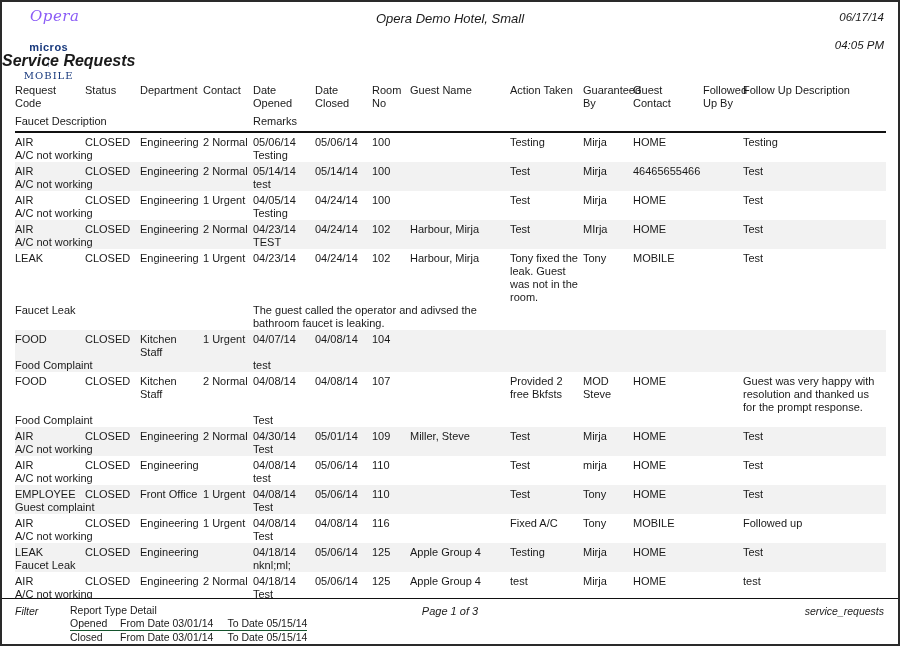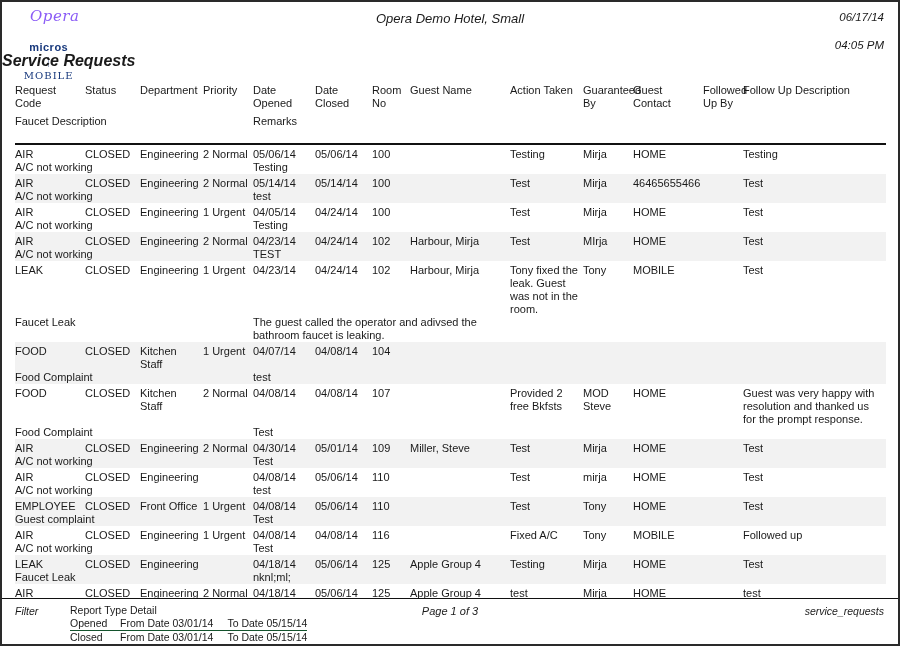--- a/index.html
+++ b/index.html
@@ -31,21 +31,21 @@
   .report-title { position: absolute; left: 0; right: 0; top: 50px; text-align: left;
     font-style: italic; font-weight: bold; font-size: 16px; }
 
   
   .tbl { flex: 1 1 auto; display: flex; flex-direction: column; overflow: hidden; padding: 0 12px 0 13px; }
   .grid1 { display: grid;
     grid-template-columns: 70px 55px 63px 50px 62px 57px 38px 100px 73px 50px 70px 40px 1fr; }
   .grid2 { display: grid; grid-template-columns: 238px 250px 1fr; }
   .c { font-size: 11px; line-height: 13px; padding-right: 3px; overflow: visible; white-space: normal; }
 
-  .thead { flex: 0 0 auto; border-bottom: 2px solid #111; padding-top: 14px; padding-bottom: 15px; }
+  .thead { flex: 0 0 auto; border-bottom: 2px solid #111; padding-top: 14px; padding-bottom: 3px; }
   .thead .c { padding-right: 2px; }
   .thead .grid2 { margin-top: 5px; }
 
   .tbody { flex: 1 1 auto; overflow: hidden; }
   .record { padding-top: 3px; min-height: 28px; }
   .record:nth-child(even) { background: var(--stripe, #f2f2f2); }
   .record .line2 { min-height: 13px; }
 
   
   .report-footer { flex: 0 0 auto; border-top: 1.5px solid #111; position: relative;
@@ -79,21 +79,21 @@
     <div class="hdr-time">04:05 PM</div>
     <div class="report-title">Service Requests</div>
   </div>
 
   <div class="tbl">
     <div class="thead">
       <div class="grid1">
         <div class="c">Request Code</div>
         <div class="c">Status</div>
         <div class="c">Department</div>
-        <div class="c">Priority</div>
+        <div class="c">Contact</div>
         <div class="c">Date Opened</div>
         <div class="c">Date Closed</div>
         <div class="c">Room No</div>
         <div class="c">Guest Name</div>
         <div class="c">Action Taken</div>
         <div class="c">Guaranteed By</div>
         <div class="c">Guest Contact</div>
         <div class="c">Followed Up By</div>
         <div class="c">Follow Up Description</div>
       </div>

